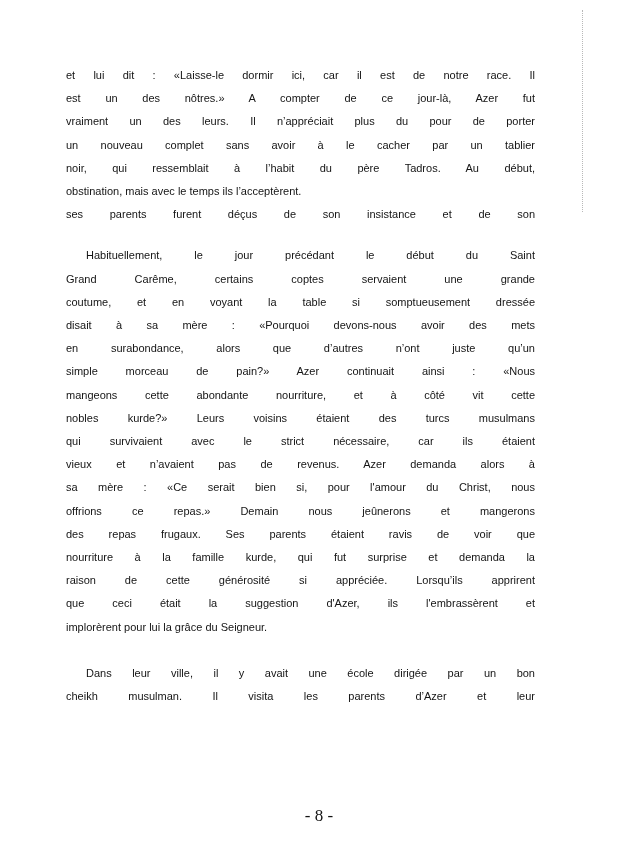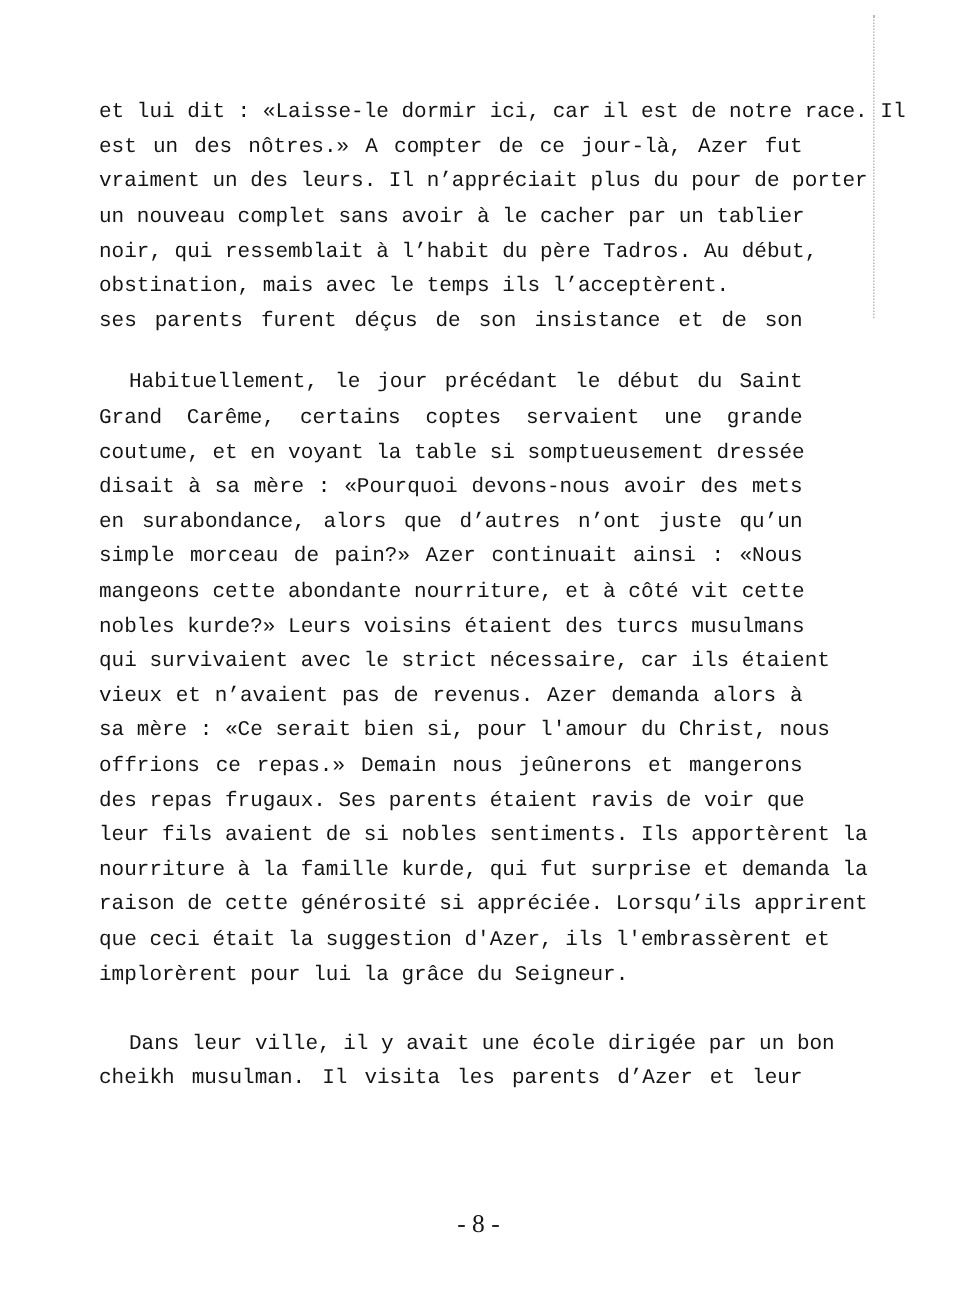--- a/index.html
+++ b/index.html
@@ -20,22 +20,22 @@
       top: 10px;
       width: 0;
       height: 202px;
       border-left: 1px dotted #b8b8b8;
     }
     .page-text {
       position: absolute;
       left: 66px;
       top: 64px;
       width: 469px;
-      font-family: Liberation Mono, monospace;
-      font-size: 14px;
+      font-family: Liberation Sans, sans-serif;
+      font-size: 11px;
       line-height: 23.2px;
       text-align: justify;
     }
     .para {
       margin: 0;
       text-align-last: justify;
     }
     .para.gap1 { margin-top: 18px; }
     .para.gap2 { margin-top: 23px; }
     .line {
@@ -80,21 +80,20 @@
     <span class="line">disait à sa mère : «Pourquoi devons-nous avoir des mets</span>
     <span class="line">en surabondance, alors que d’autres n’ont juste qu’un</span>
     <span class="line">simple morceau de pain?» Azer continuait ainsi : «Nous</span>
     <span class="line">mangeons cette abondante nourriture, et à côté vit cette</span>
     <span class="line">nobles kurde?» Leurs voisins étaient des turcs musulmans</span>
     <span class="line">qui survivaient avec le strict nécessaire, car ils étaient</span>
     <span class="line">vieux et n’avaient pas de revenus. Azer demanda alors à</span>
     <span class="line">sa mère : «Ce serait bien si, pour l'amour du Christ, nous</span>
     <span class="line">offrions ce repas.» Demain nous jeûnerons et mangerons</span>
     <span class="line">des repas frugaux. Ses parents étaient ravis de voir que</span>
-    <span class="line">leur fils avaient de si nobles sentiments. Ils apportèrent la</span>
     <span class="line">nourriture à la famille kurde, qui fut surprise et demanda la</span>
     <span class="line">raison de cette générosité si appréciée. Lorsqu’ils apprirent</span>
     <span class="line">que ceci était la suggestion d'Azer, ils l'embrassèrent et</span>
     <span class="line last-line">implorèrent pour lui la grâce du Seigneur.</span>
   </div>
 
   <div class="para gap2">
     <span class="line indent">Dans leur ville, il y avait une école dirigée par un bon</span>
     <span class="line">cheikh musulman. Il visita les parents d’Azer et leur</span>
   </div>

